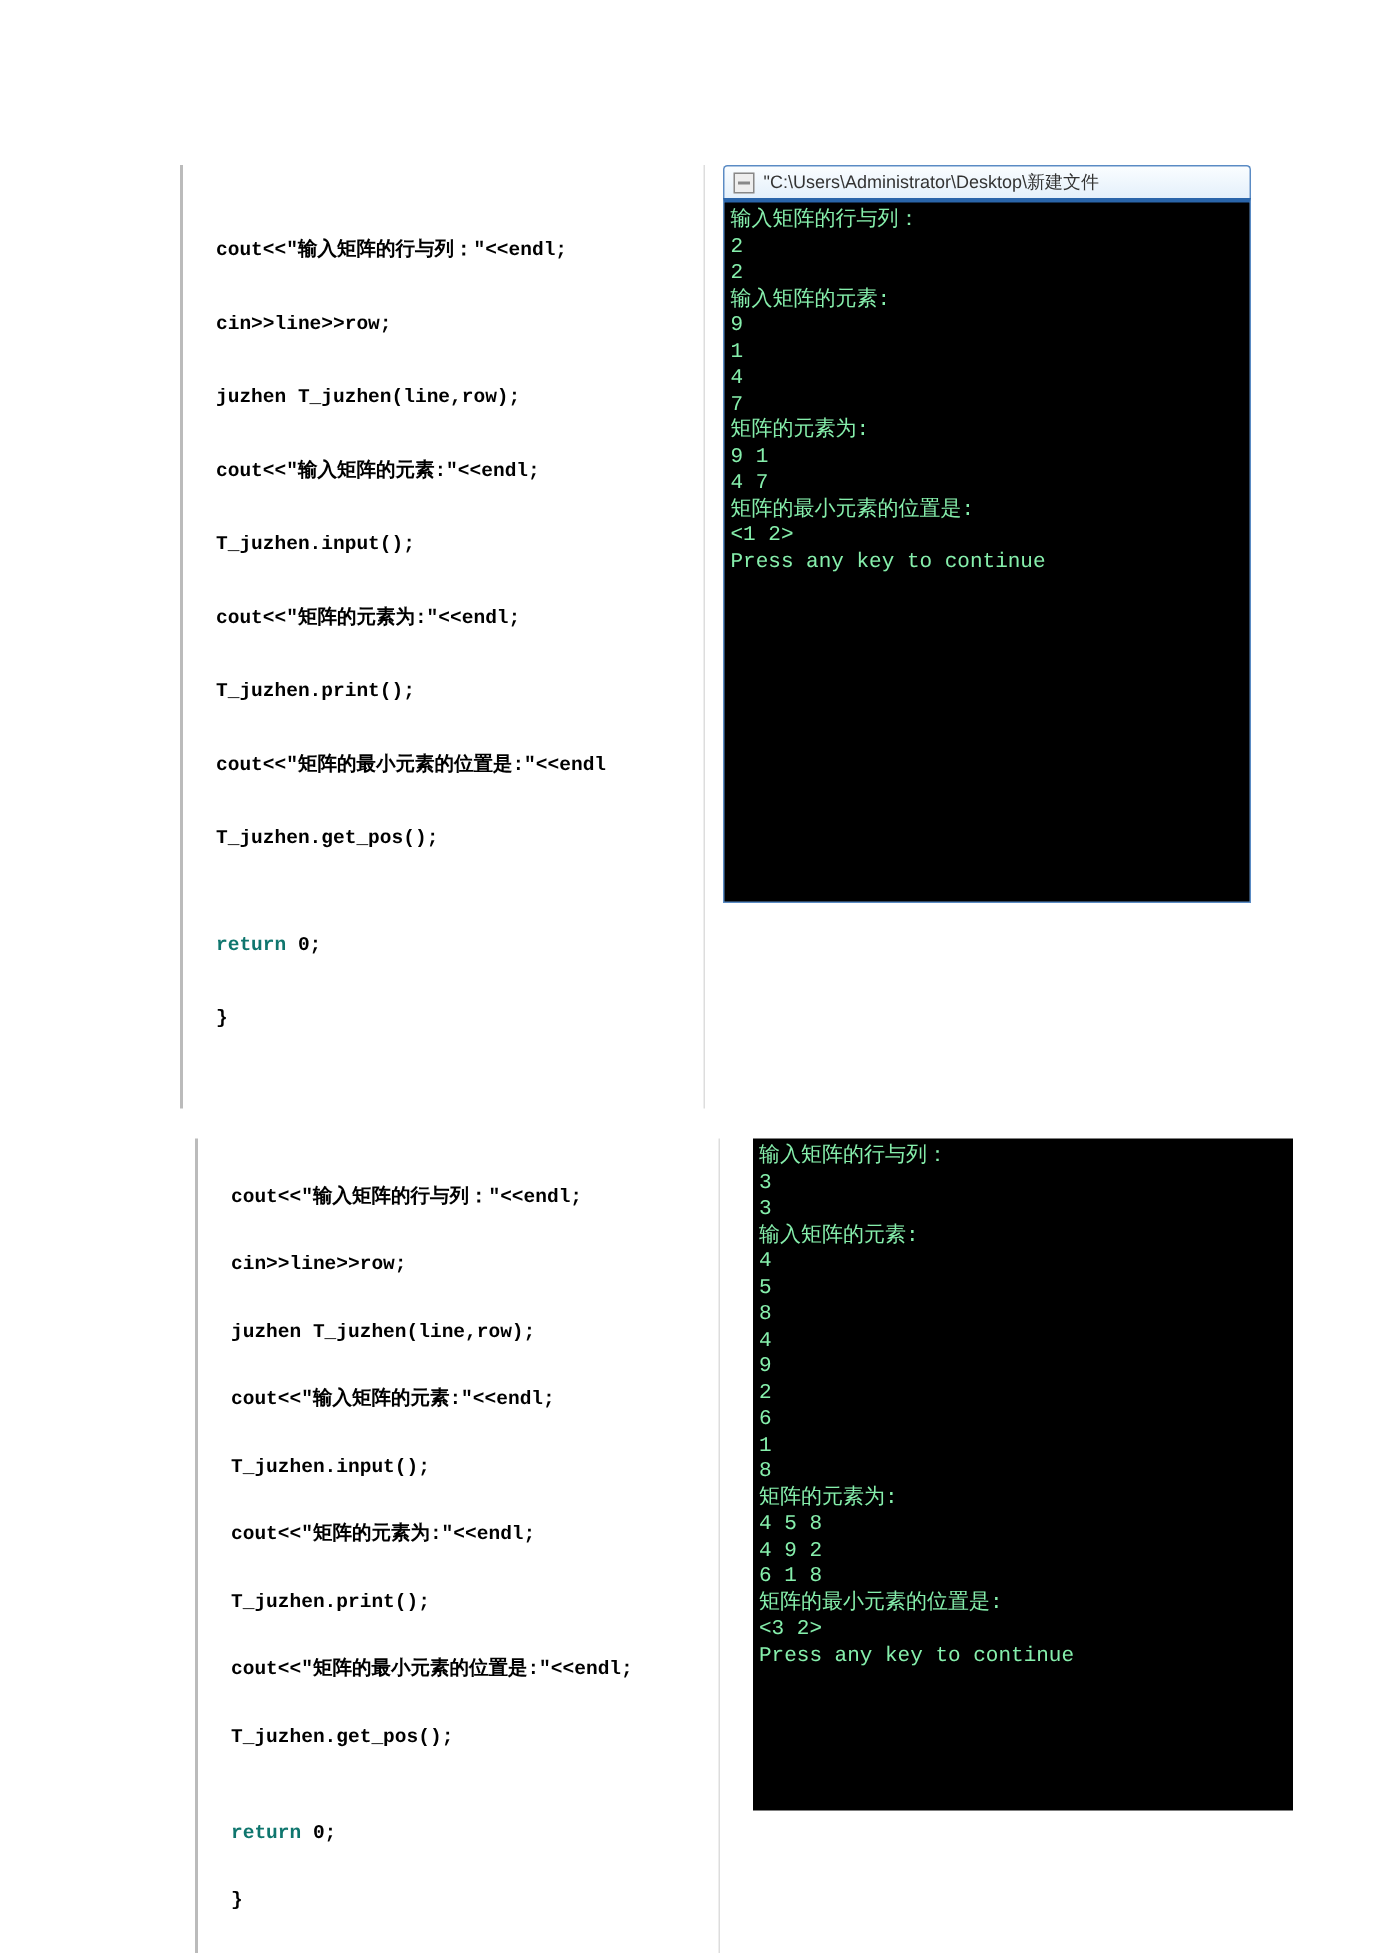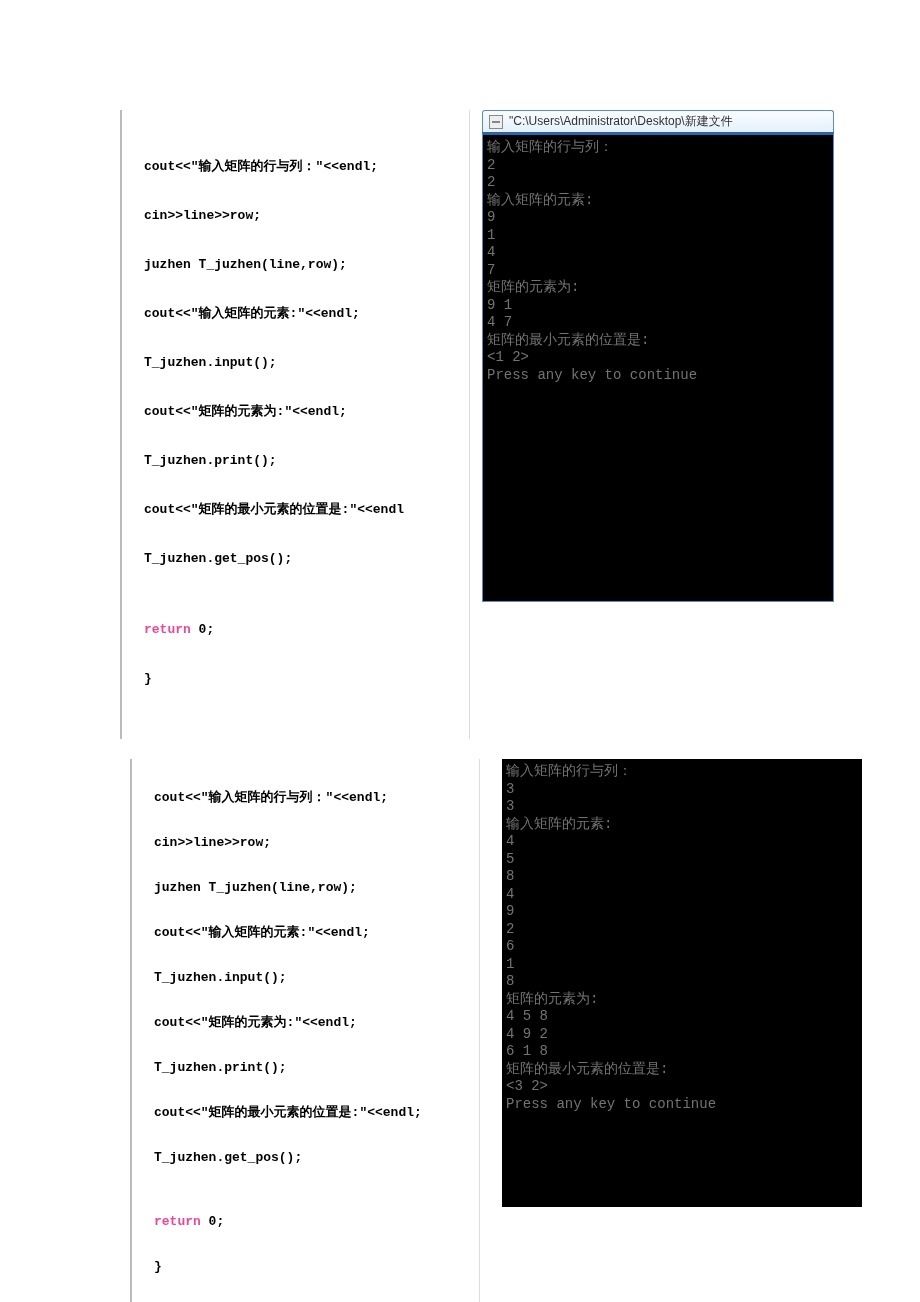--- a/index.html
+++ b/index.html
@@ -27,21 +27,21 @@
     box-sizing: border-box;
     font-family: "Courier New", monospace;
     font-size: 13px;
     font-weight: bold;
     color: #000;
     line-height: 1.35;
     margin-left: 120px;
     white-space: pre;
     overflow: hidden;
   }
-  .code-pane .kw { color: #ec4899; }
+  .code-pane .kw { color: #0f766e; }
   .code-line { margin-bottom: 14px; }
   .code-line.tight { margin-bottom: 4px; }
   .code-pane.second {
     padding-top: 12px;
   }
   .code-pane.second .code-line { margin-bottom: 10px; }
 
   .term-wrap {
     position: relative;
     margin-left: 12px;
@@ -69,21 +69,21 @@
     box-sizing: border-box;
     position: relative;
   }
   .term-icon::after {
     content:"";
     position: absolute;
     left:2px; top:5px; width:8px; height:2px; background:#888;
   }
   .terminal {
     background: #000;
-    color: #737373;
+    color: #86efac;
     font-family: "SimSun","Courier New", monospace;
     font-size: 14px;
     line-height: 1.25;
     padding: 4px 4px 4px 4px;
     box-sizing: border-box;
     white-space: pre;
     border: 1px solid #5a8bc4;
     border-top: 3px solid #2a65aa;
   }
   .terminal.first {

